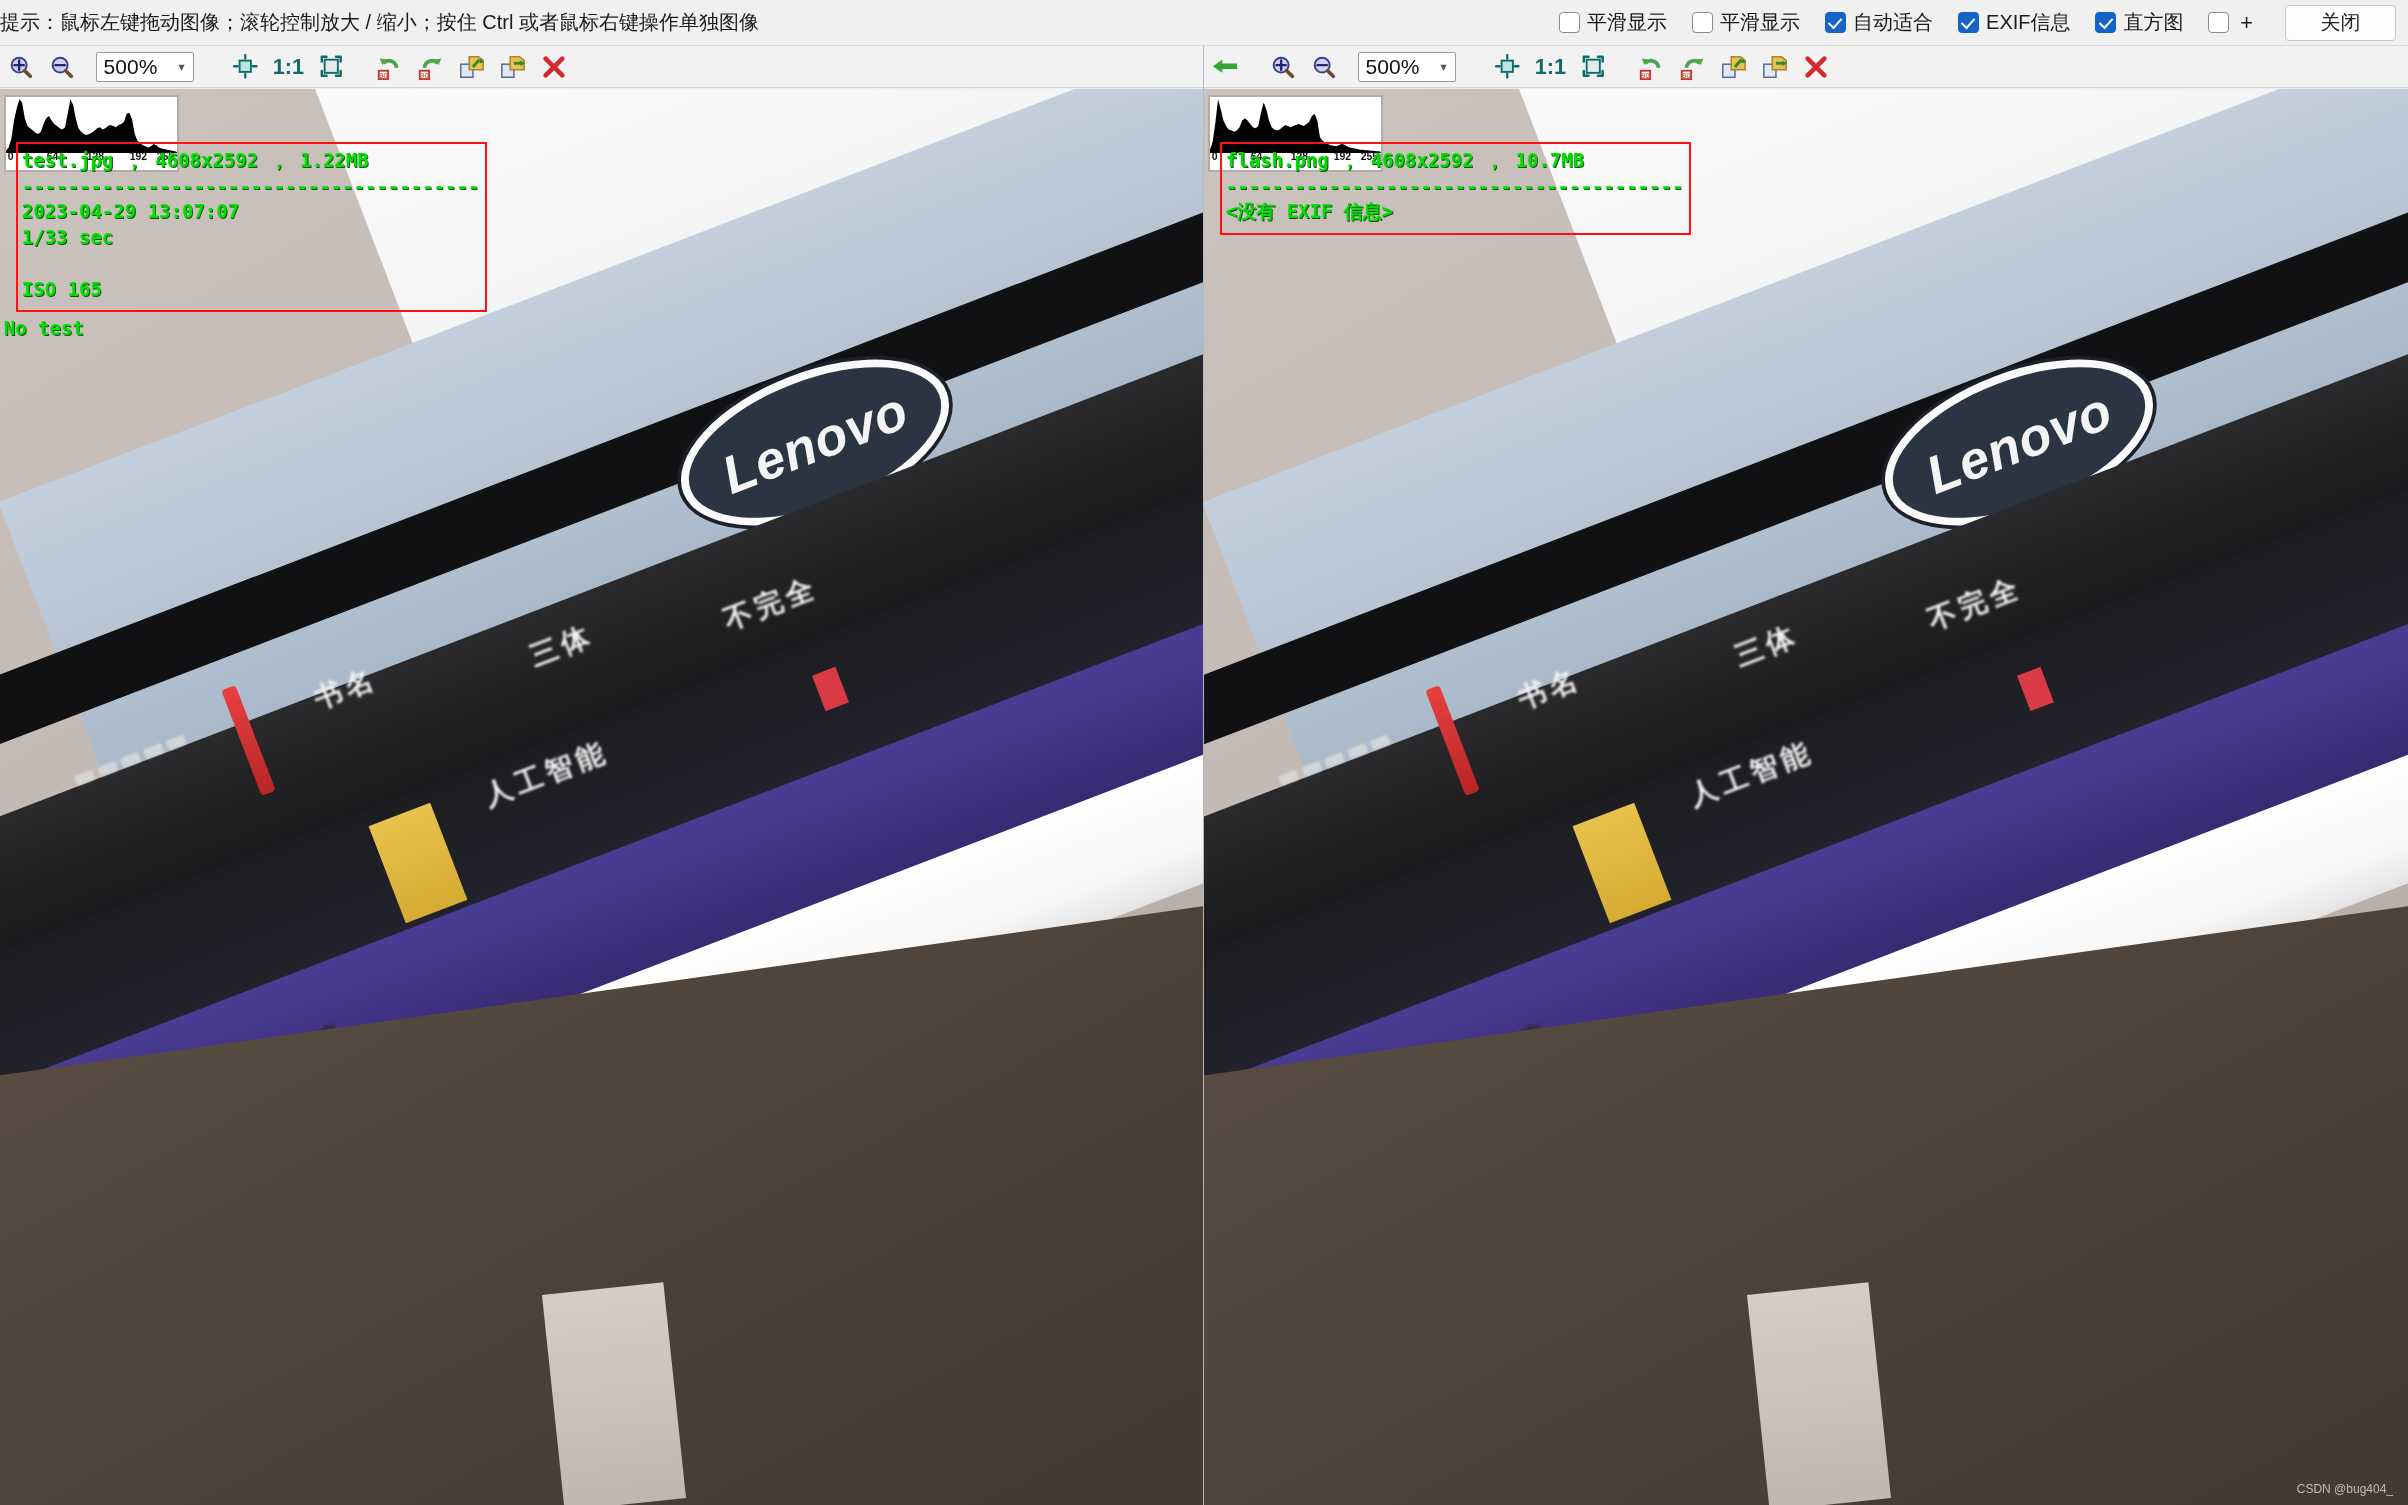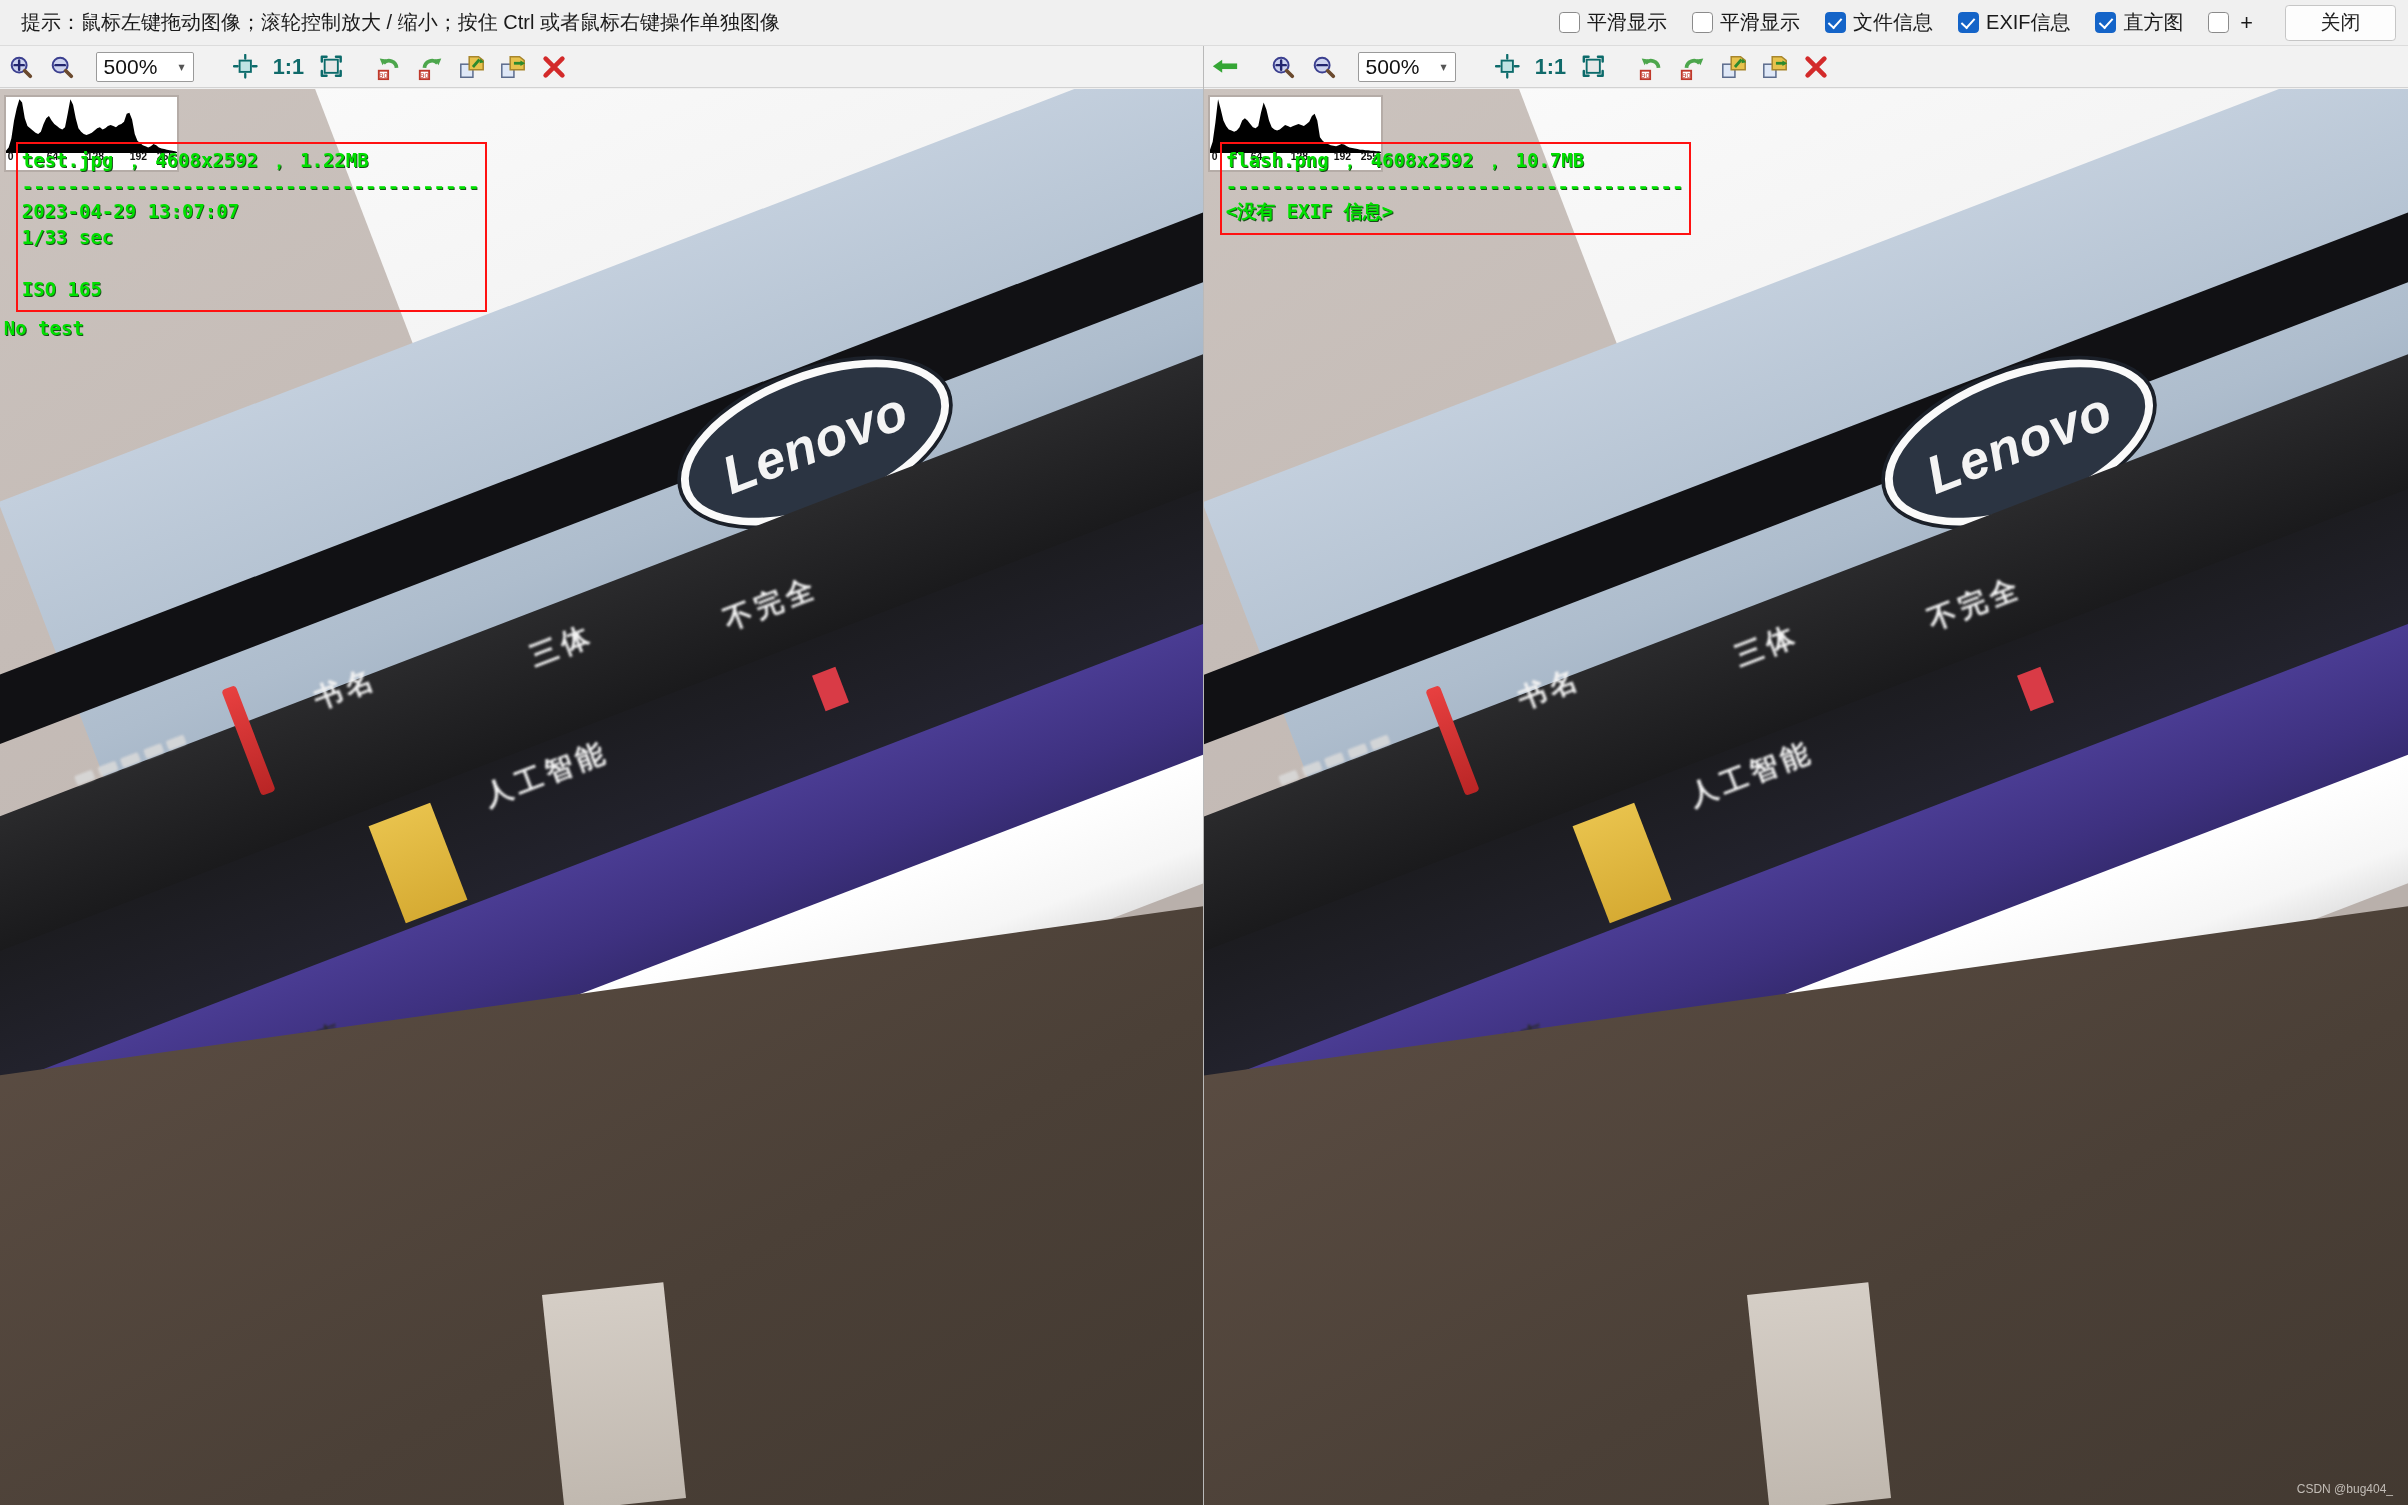--- a/index.html
+++ b/index.html
@@ -12,21 +12,21 @@
   #app { position: relative; width: 2409px; height: 1506px; }
 
   
   .tipbar {
     position: absolute; left: 0; top: 0; width: 2409px; height: 46px;
     background: #f0f0f0;
     border-bottom: 0.9px solid #dcdcdc;
     display: flex; align-items: center;
   }
   .tip-text {
-    margin-left: 21px;
+    margin-left: 0;
     font-size: 20px; color: #1a1a1a;
     font-family: "Liberation Sans", "DejaVu Sans", sans-serif;
     white-space: nowrap;
   }
   .tip-right {
     margin-left: auto; display: flex; align-items: center; gap: 0px;
     padding-right: 13px;
   }
   .chk-group {
     display: flex; align-items: center; gap: 7.5px;
@@ -264,21 +264,21 @@
         <span class="chk-label">平滑显示</span>
       </div>
 
       <div class="chk-group">
         <span class="chk-box"></span>
         <span class="chk-label">平滑显示</span>
       </div>
 
       <div class="chk-group">
         <span class="chk-box on"></span>
-        <span class="chk-label">文件信息</span>
+        <span class="chk-label">自动适合</span>
       </div>
 
       <div class="chk-group">
         <span class="chk-box on"></span>
         <span class="chk-label">EXIF信息</span>
       </div>
 
       <div class="chk-group">
         <span class="chk-box on"></span>
         <span class="chk-label">直方图</span>

